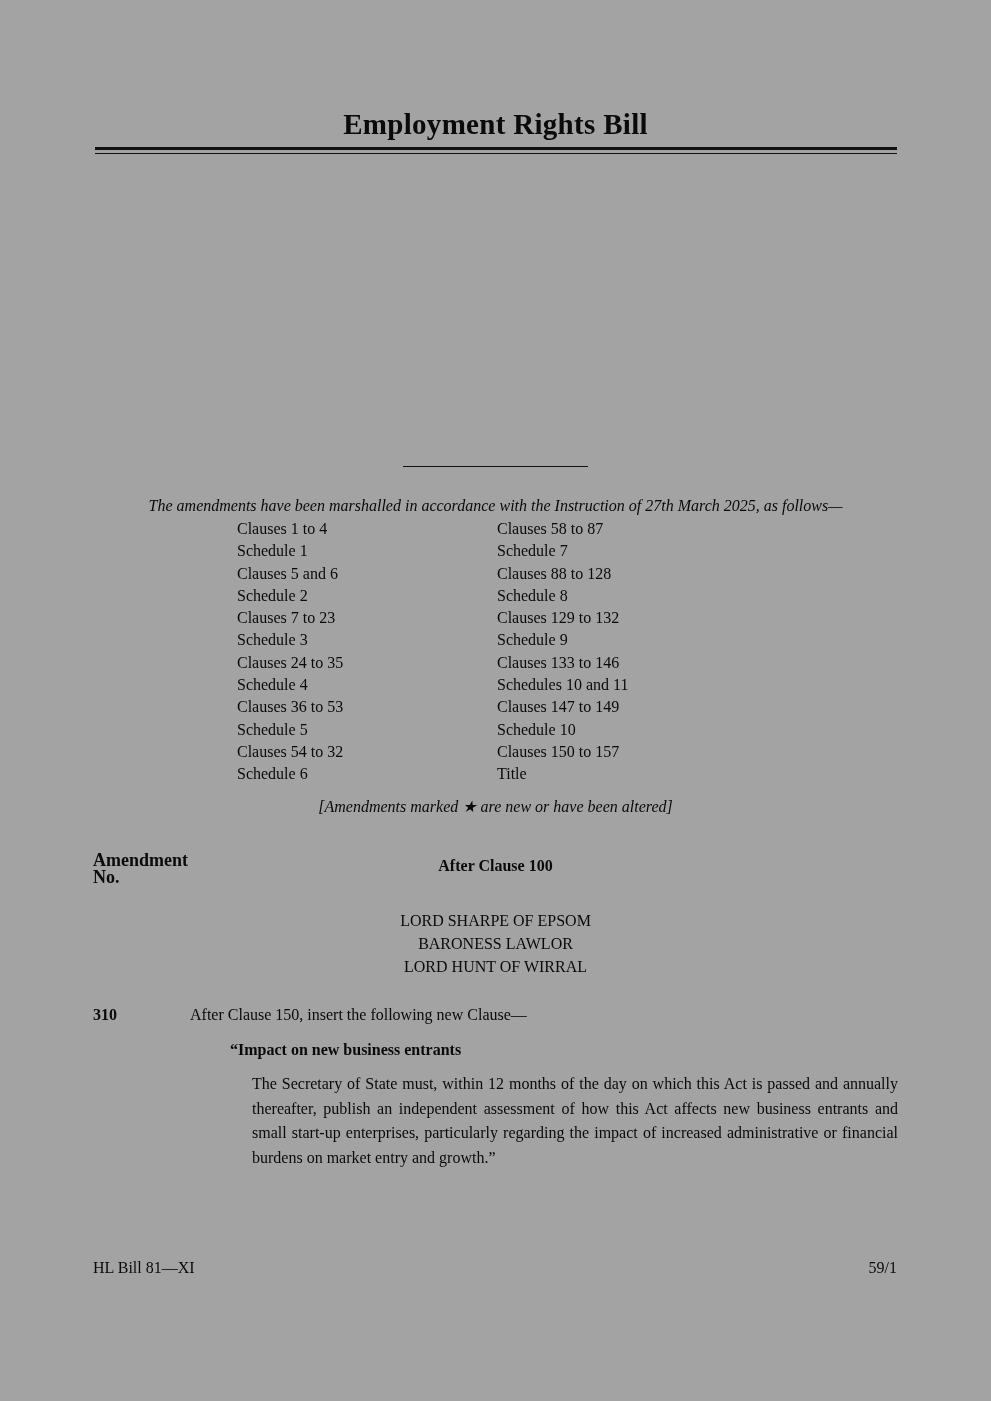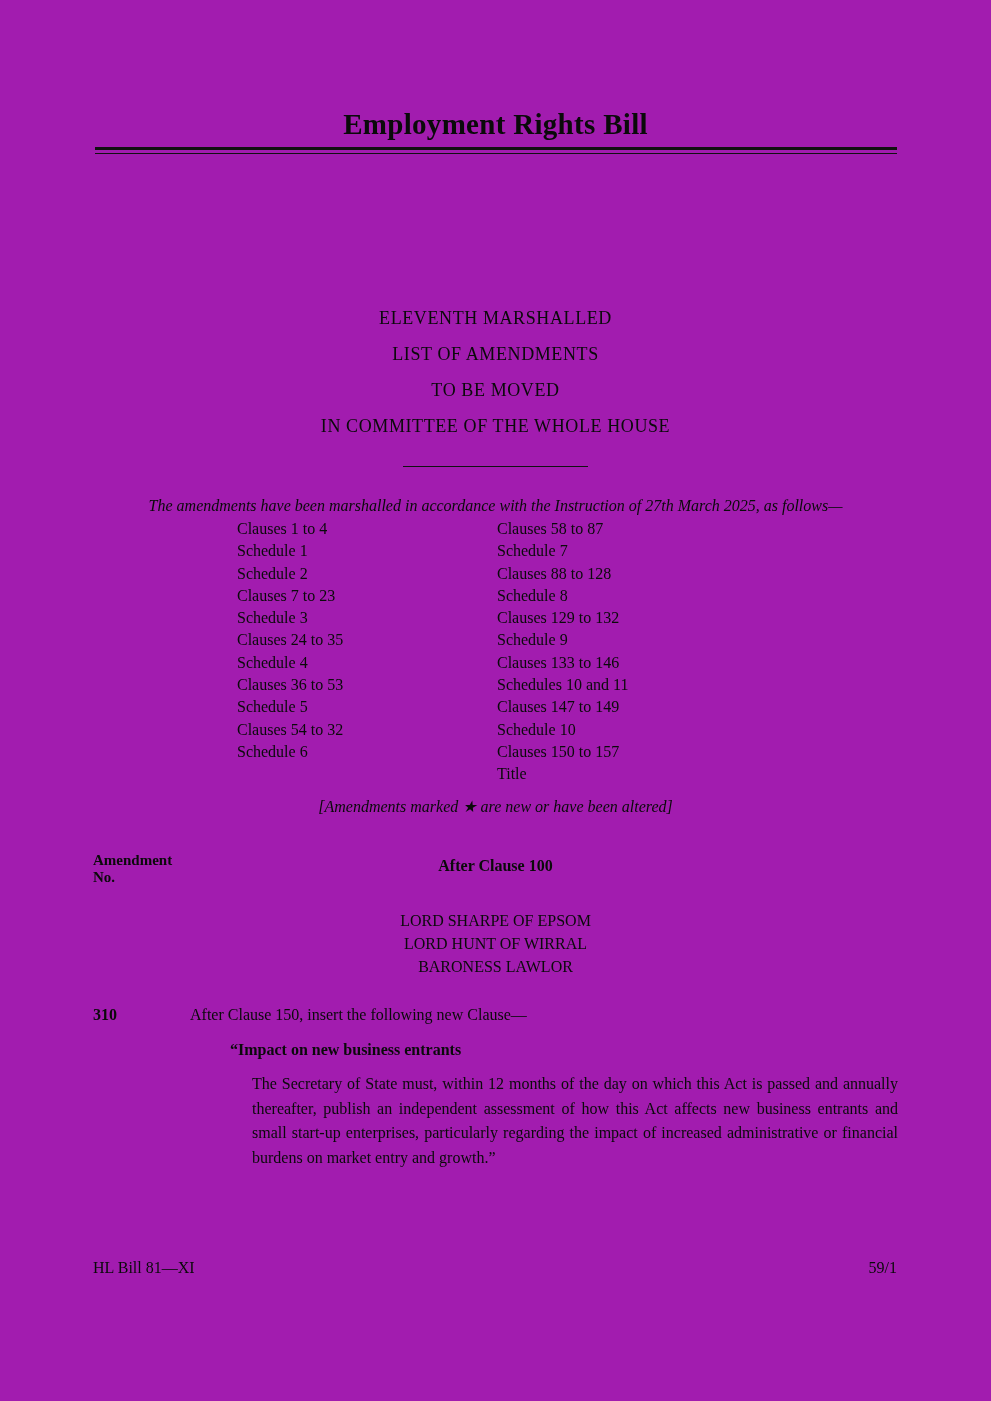--- a/index.html
+++ b/index.html
@@ -2,21 +2,21 @@
 <html><head>
 <meta charset="utf-8">
 <style>
   * { margin: 0; padding: 0; box-sizing: border-box; }
   html, body { background: #e9e9e9; }
   .page {
     position: relative;
     width: 991px;
     height: 1401px;
     margin: 0 auto;
-    background: #a21caf;
+    background: #a3a3a3;
     color: #0a0a0a;
     font-family: "Liberation Serif", "DejaVu Serif", serif;
   }
 
   .doc-title {
     position: absolute;
     top: 108px; left: 0; width: 100%;
     text-align: center;
     font-size: 29px;
     font-weight: bold;
@@ -69,21 +69,21 @@
     top: 797px; left: 0; width: 100%;
     text-align: center;
     font-style: italic;
     font-size: 16px;
   }
 
   .amendment-label {
     position: absolute;
     top: 852px; left: 93px;
     font-weight: bold;
-    font-size: 15px;
+    font-size: 18px;
     line-height: 17px;
   }
 
   .section-heading {
     position: absolute;
     top: 857px; left: 0; width: 100%;
     text-align: center;
     font-size: 16px;
     font-weight: bold;
   }
@@ -129,35 +129,30 @@
   }
 </style>
 </head>
 <body>
 
 <div class="page">
 
   <h1 class="doc-title">Employment Rights Bill</h1>
   <div class="double-rule"></div>
 
-  <div class="caps-heading">
-    <div class="caps-line">ELEVENTH MARSHALLED</div>
-    <div class="caps-line">LIST OF AMENDMENTS</div>
-    <div class="caps-line">TO BE MOVED</div>
-    <div class="caps-line">IN COMMITTEE OF THE WHOLE HOUSE</div>
-  </div>
 
   <div class="short-divider"></div>
 
   <p class="marshal-intro">The amendments have been marshalled in accordance with the Instruction of 27th March 2025, as follows—</p>
 
   <div class="columns">
     <div class="col col-left">
       <div class="col-item">Clauses 1 to 4</div>
       <div class="col-item">Schedule 1</div>
+      <div class="col-item">Clauses 5 and 6</div>
       <div class="col-item">Schedule 2</div>
       <div class="col-item">Clauses 7 to 23</div>
       <div class="col-item">Schedule 3</div>
       <div class="col-item">Clauses 24 to 35</div>
       <div class="col-item">Schedule 4</div>
       <div class="col-item">Clauses 36 to 53</div>
       <div class="col-item">Schedule 5</div>
       <div class="col-item">Clauses 54 to 32</div>
       <div class="col-item">Schedule 6</div>
     </div>
@@ -181,22 +176,22 @@
 
   <div class="amendment-label">
     <div>Amendment</div>
     <div>No.</div>
   </div>
 
   <h2 class="section-heading">After Clause 100</h2>
 
   <div class="sponsors">
     <div class="sponsor">LORD SHARPE OF EPSOM</div>
+    <div class="sponsor">BARONESS LAWLOR</div>
     <div class="sponsor">LORD HUNT OF WIRRAL</div>
-    <div class="sponsor">BARONESS LAWLOR</div>
   </div>
 
   <div class="amendment-row">
     <span class="amendment-number">310</span>
     <span class="amendment-instruction">After Clause 150, insert the following new Clause—</span>
   </div>
 
   <h3 class="clause-title">“Impact on new business entrants</h3>
 
   <p class="clause-body">The Secretary of State must, within 12 months of the day on which this Act is passed and annually thereafter, publish an independent assessment of how this Act affects new business entrants and small start-up enterprises, particularly regarding the impact of increased administrative or financial burdens on market entry and growth.”</p>

